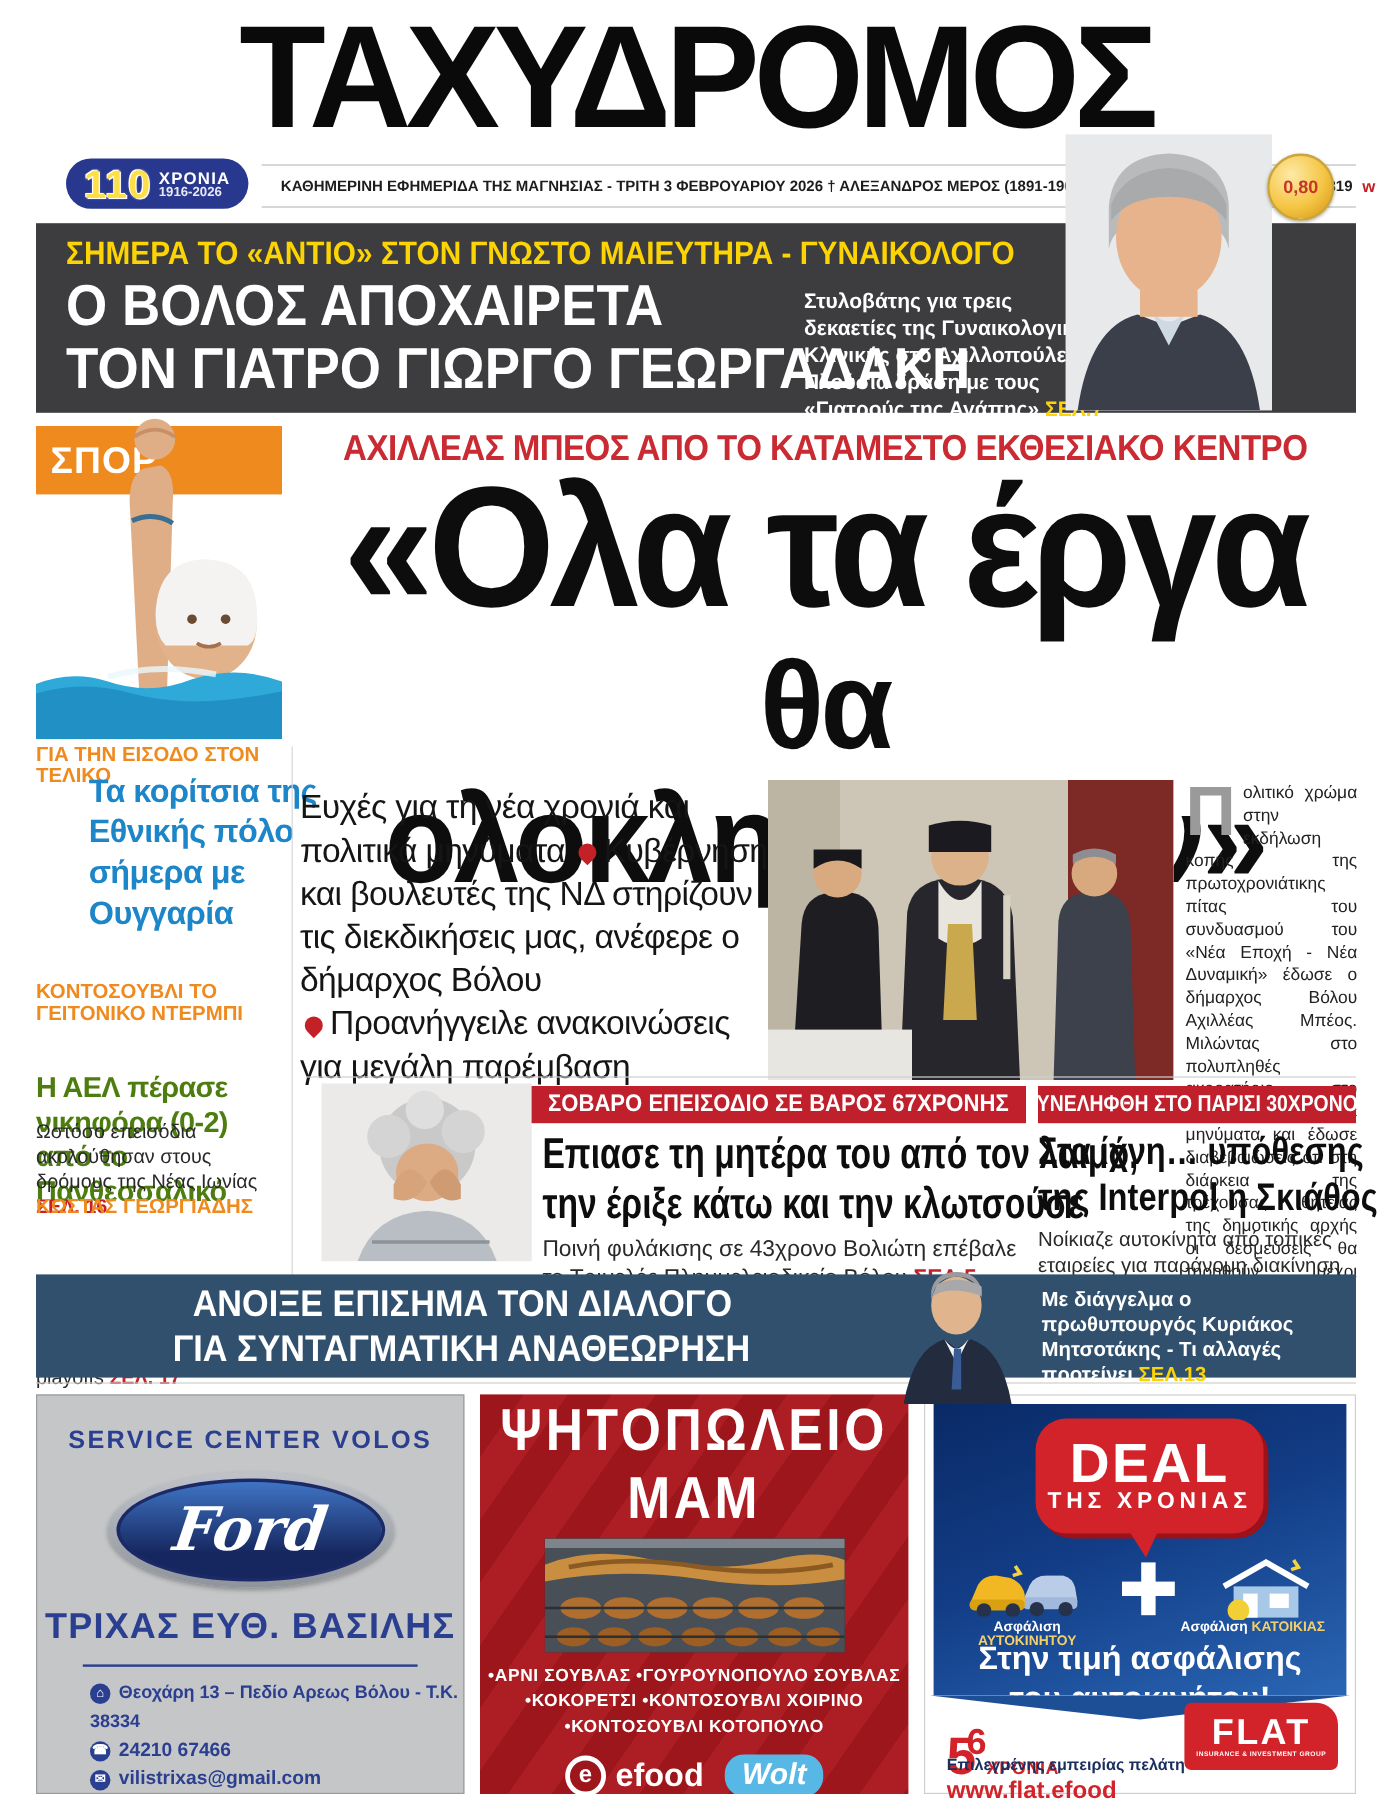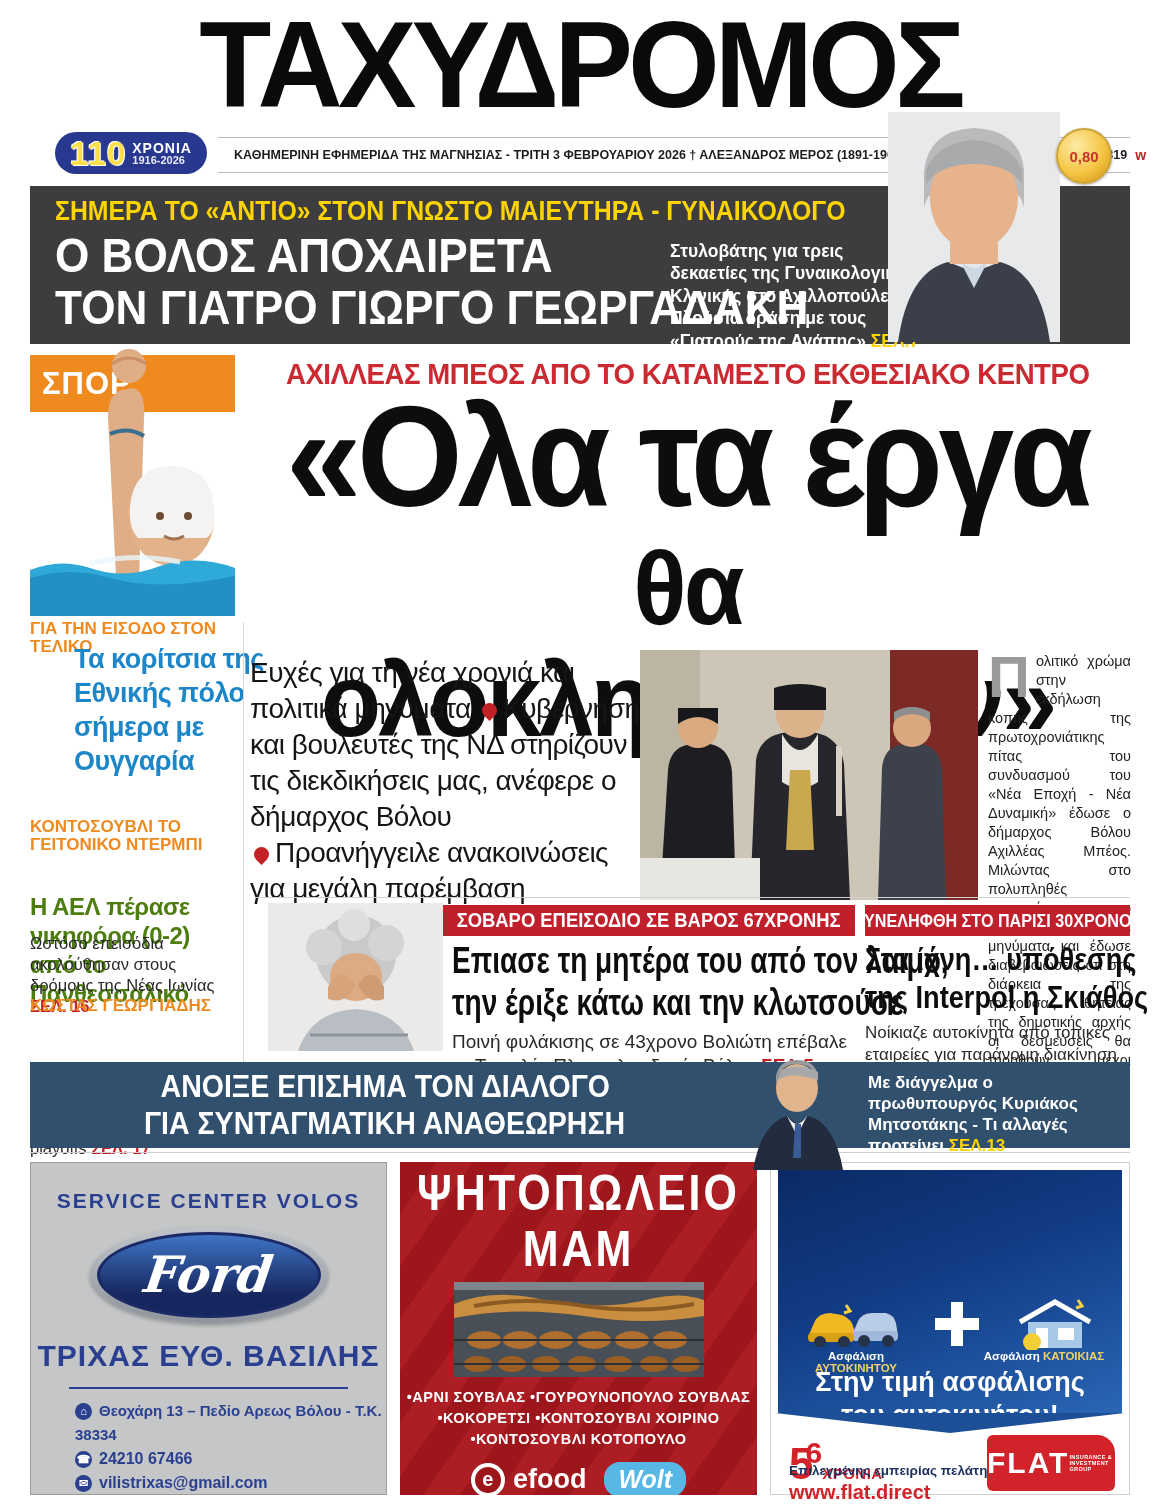--- a/index.html
+++ b/index.html
@@ -137,22 +137,22 @@
   .flat-chevron{position:absolute;left:7px;right:7px;top:250px;height:26px;background:#fff;}
   .flat-chevron::before{content:"";position:absolute;left:50%;top:0;transform:translateX(-50%);
     width:0;height:0;border-left:175px solid transparent;border-right:175px solid transparent;
     border-top:20px solid #1d4f97;}
   .flat-years{position:absolute;left:18px;top:275px;line-height:1;}
   .y5{color:#d2232a;font-weight:bold;font-size:44px;}
   .y6{color:#d2232a;font-weight:bold;font-size:30px;vertical-align:16px;margin-left:-8px;}
   .ylabel{color:#d2232a;font-weight:bold;font-size:15px;letter-spacing:.5px;}
   .ysub{position:absolute;left:18px;top:300px;color:#1b2f5e;font-weight:bold;font-size:13.5px;}
   .yurl{position:absolute;left:18px;top:318px;color:#d2232a;font-weight:bold;font-size:20px;}
-  .flat-logo{position:absolute;right:14px;top:272px;width:128px;height:56px;background:#d2232a;
-    border-radius:6px 18px 6px 6px;display:flex;flex-direction:row;align-items:center;justify-content:center;}
+  .flat-logo{position:absolute;right:14px;top:256px;width:128px;height:56px;background:#d2232a;
+    border-radius:6px 18px 6px 6px;display:flex;flex-direction:column;align-items:center;justify-content:center;}
   .flat-logo-main{color:#fff;font-weight:bold;font-size:30px;letter-spacing:2px;line-height:30px;}
   .flat-logo-sub{color:#fff;font-size:5.5px;font-weight:bold;letter-spacing:.4px;}
 </style>
 </head>
 <body>
 
 <div id="page">
 
   <div class="abs masthead-title">ΤΑΧΥΔΡΟΜΟΣ</div>
 
@@ -381,20 +381,24 @@
         <span class="efood-e">e</span>
         <span>efood</span>
       </div>
       <div class="wolt">Wolt</div>
     </div>
 
   </div>
 
   <div class="abs ad-flat">
     <div class="flat-blue">
+      <div class="flat-bubble">
+        <span class="flat-deal">DEAL</span>
+        <span class="flat-deal2">ΤΗΣ ΧΡΟΝΙΑΣ</span>
+      </div>
       <div class="flat-icons">
         <svg width="92" height="46" viewBox="0 0 92 46">
           <path d="M46 34 L52 20 Q56 12 66 12 L80 12 Q88 14 90 22 L92 34 Z" fill="#b9cdе8"></path>
           <path d="M46 34 L52 20 Q56 12 66 12 L80 12 Q88 14 90 22 L92 34 Z" fill="#b9cde8"></path>
           <rect x="46" y="30" width="46" height="10" rx="4" fill="#9fb8dc"></rect>
           <circle cx="58" cy="40" r="6" fill="#26324a"></circle>
             <circle cx="82" cy="40" r="6" fill="#26324a"></circle>
           <path d="M2 36 L8 22 Q12 12 24 12 L36 14 Q46 18 48 28 L48 36 Z" fill="#f2b824"></path>
           <rect x="2" y="32" width="46" height="9" rx="4" fill="#d9a012"></rect>
           <circle cx="14" cy="41" r="6" fill="#26324a"></circle>
@@ -420,20 +424,20 @@
       <div class="flat-tag">
         <span>Στην τιμή ασφάλισης</span><br>
         <span>του αυτοκινήτου!</span>
       </div>
     </div>
     <div class="flat-chevron"></div>
     <div class="flat-years">
       <span class="y5">5</span><span class="y6">6</span><span class="ylabel">ΧΡΟΝΙΑ</span>
     </div>
     <div class="ysub">Επιλεγμένης εμπειρίας πελάτη</div>
-    <div class="yurl">www.flat.direct</div>
+    <div class="yurl">www.flat.efood</div>
     <div class="flat-logo">
       <span class="flat-logo-main">FLAT</span>
       <span class="flat-logo-sub">INSURANCE &amp; INVESTMENT GROUP</span>
     </div>
   </div>
 
 </div>
 
 </body></html>

